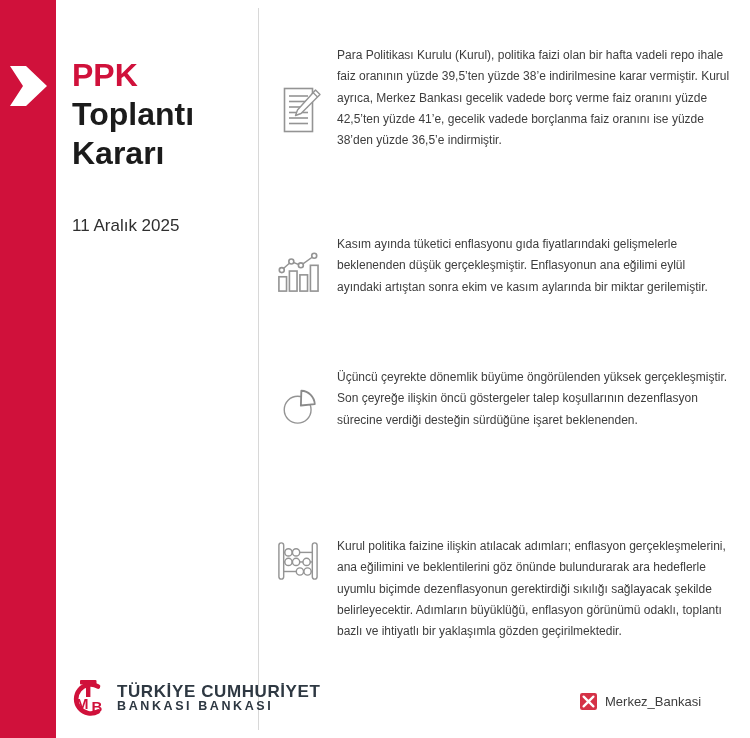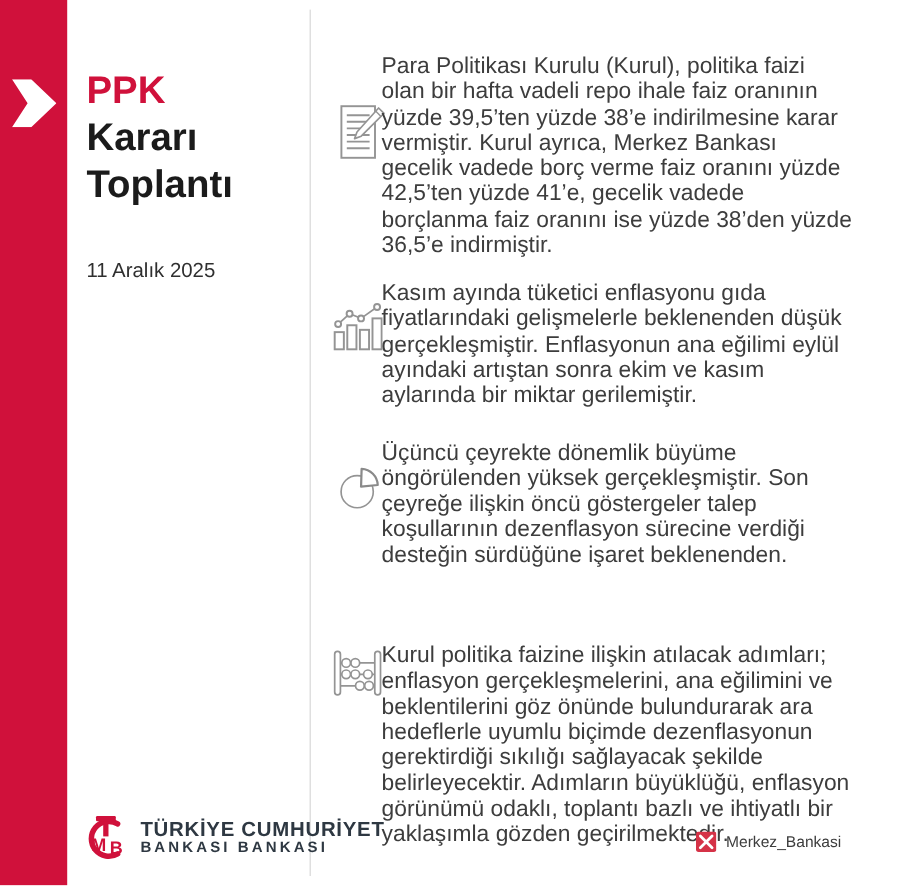--- a/index.html
+++ b/index.html
@@ -11,21 +11,21 @@
   .red-bar{position:absolute;left:0;top:0;width:56px;height:738px;background:#d0113b;}
   .chevron{position:absolute;left:10px;top:66px;}
   
   .title-block{position:absolute;left:72px;top:56px;line-height:39px;font-size:32px;font-weight:bold;}
   .title-red{color:#d0113b;}
   .title-dark{color:#1b1b1b;}
   .date{position:absolute;left:72px;top:216px;font-size:17px;color:#2f2f2f;}
   
   .divider{position:absolute;left:258px;top:8px;width:1px;height:722px;background:#d8d8d8;}
   
-  .item-text{position:absolute;left:318px;width:393px;font-size:19px;line-height:21.3px;color:#3d3d3d;margin:0;}
+  .item-text{position:absolute;left:337px;width:393px;font-size:12px;line-height:21.3px;color:#3d3d3d;margin:0;}
   .t1{top:45px;} .t2{top:234px;} .t3{top:367px;} .t4{top:500px;margin-top:36px;}
   .item-icon{position:absolute;}
   .i1{left:282px;top:86px;} .i2{left:277px;top:251px;} .i3{left:281px;top:385px;} .i4{left:277px;top:539px;}
   
   .logo-mark{position:absolute;left:68px;top:678px;}
   .logo-text{position:absolute;left:117px;top:685px;color:#2e3842;font-weight:bold;}
   .logo-line1{font-size:17px;letter-spacing:0.6px;line-height:14px;}
   .logo-line2{font-size:12.5px;letter-spacing:2.6px;line-height:14px;}
   .social{position:absolute;left:580px;top:693px;display:flex;align-items:center;gap:8px;cursor:pointer;}
   .social-handle{font-size:13px;color:#3d3d3d;}
@@ -38,22 +38,22 @@
   <div class="red-bar">
     <svg class="chevron" width="37" height="40" viewBox="0 0 37 40">
       <polygon points="0,0 16,0 37,20 16,40 0,40 13,20" fill="#ffffff"></polygon>
     </svg>
   </div>
 
   <div class="divider"></div>
 
   <div class="title-block">
     <div class="title-red">PPK</div>
+    <div class="title-dark">Toplantı</div>
     <div class="title-dark">Kararı</div>
-    <div class="title-dark">Toplantı</div>
   </div>
 
   <div class="date">11 Aralık 2025</div>
 
   <svg class="item-icon i1" width="40" height="48" viewBox="0 0 40 48">
     <g fill="none" stroke="#949494" stroke-width="1.6">
       <rect x="2.5" y="2.5" width="28" height="43" fill="#ffffff"></rect>
       <line x1="7" y1="10" x2="26" y2="10"></line>
       <line x1="7" y1="15.5" x2="26" y2="15.5"></line>
       <line x1="7" y1="21" x2="26" y2="21"></line>

